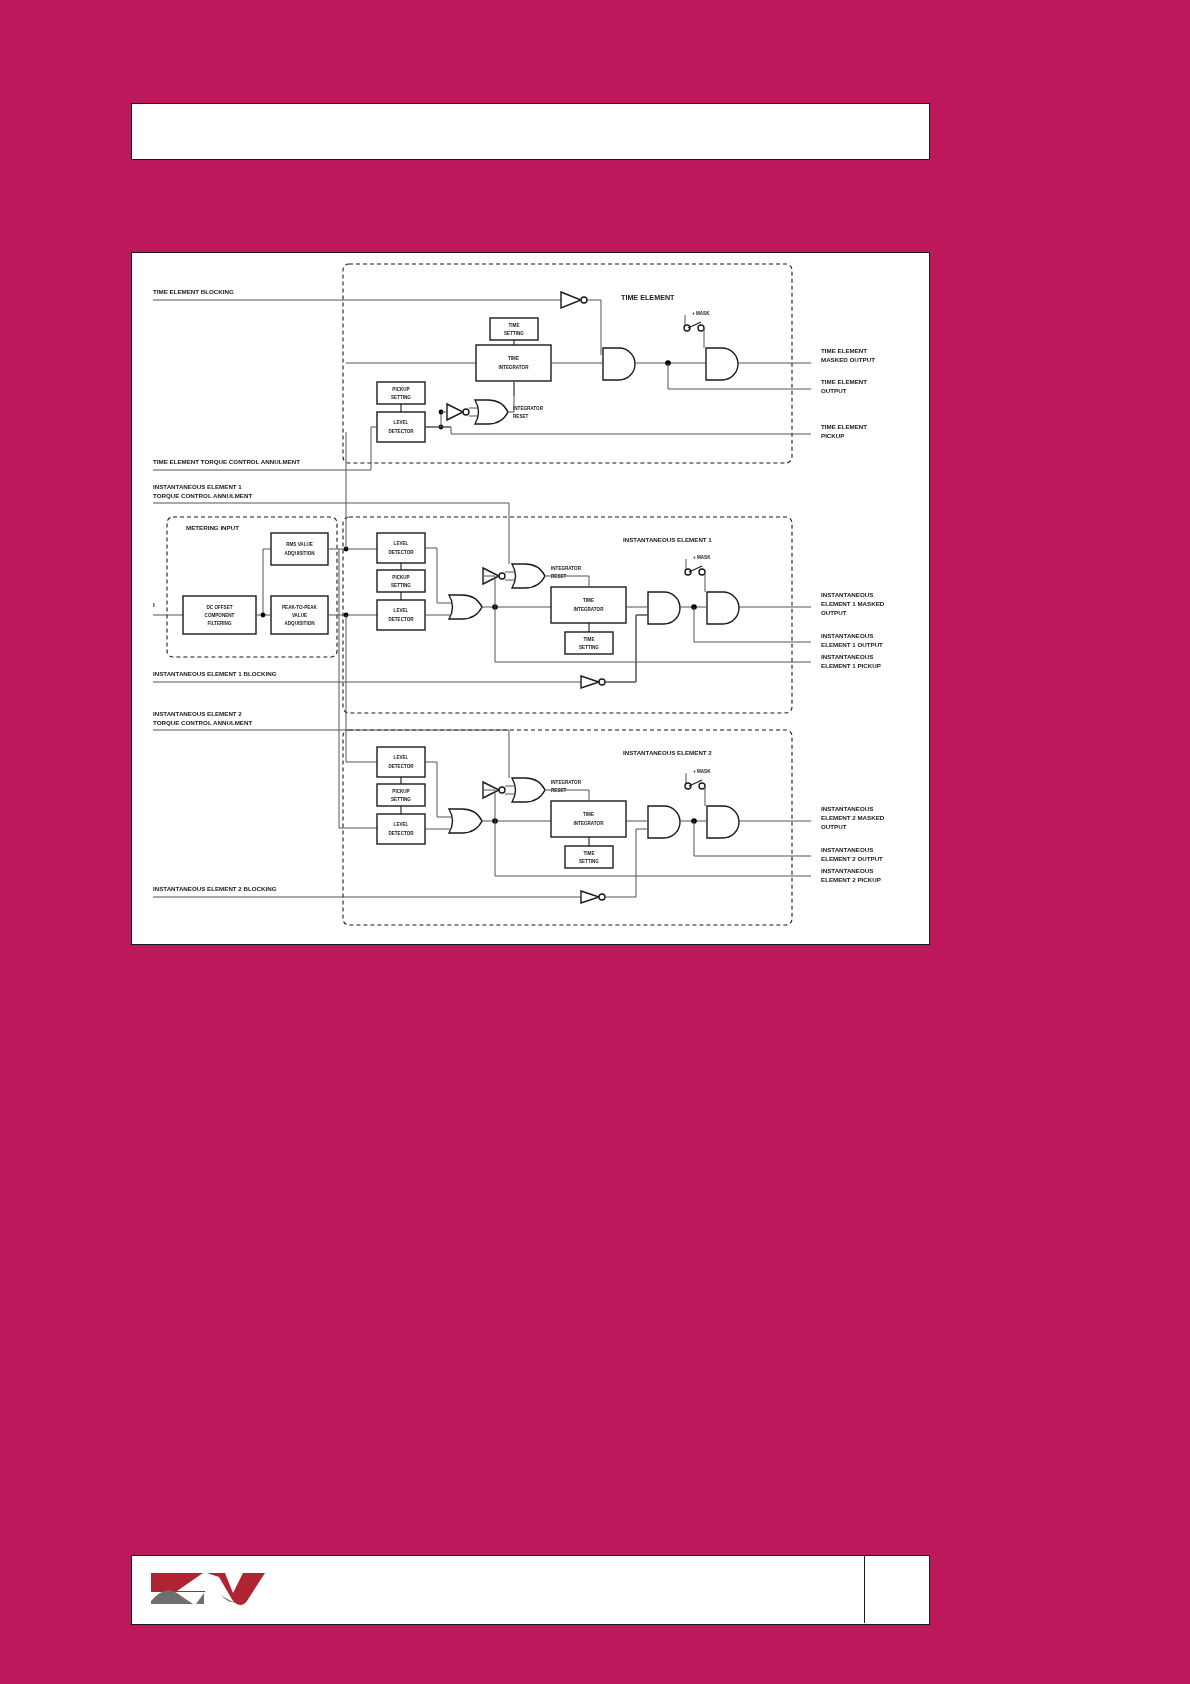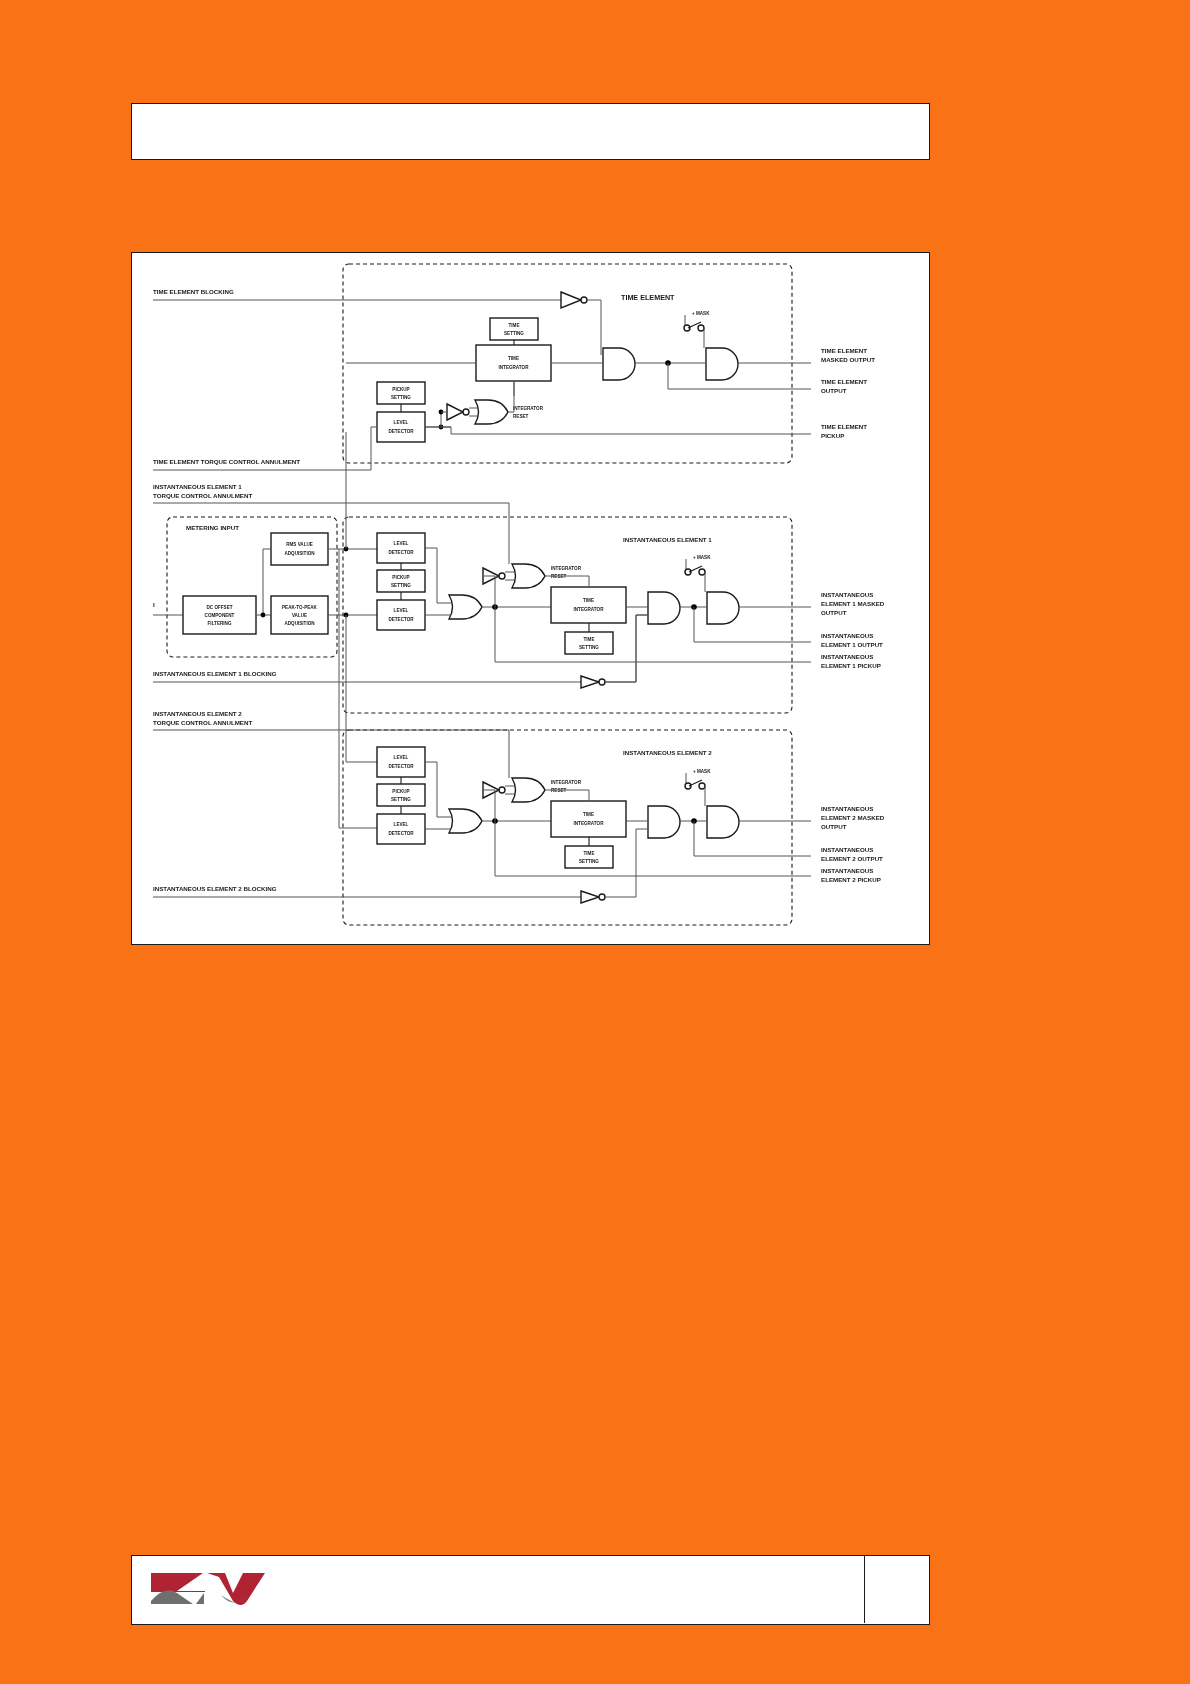--- a/index.html
+++ b/index.html
@@ -1,17 +1,17 @@
 <!DOCTYPE html>
 <html><head>
 <meta charset="utf-8">
 <style>
   html,body{margin:0;padding:0;background:#ffffff;}
   body{width:1190px;height:1684px;font-family:"Liberation Sans",sans-serif;position:relative;overflow:hidden;}
-  .page{position:absolute;inset:0;background:#f97316;}
+  .page{position:absolute;inset:0;background:#be185d;}
   .hdr-box{position:absolute;left:131px;top:103px;width:797px;height:55px;border:1.3px solid #1a1a1a;background:#fff;}
   .ftr-box{position:absolute;left:131px;top:1555px;width:797px;height:68px;border:1.3px solid #1a1a1a;background:#fff;}
   .ftr-div{position:absolute;left:864px;top:1555px;width:0;height:68px;border-left:1.3px solid #1a1a1a;}
   .logo{position:absolute;left:147px;top:1571px;width:122px;height:38px;}
   .fig-box{position:absolute;left:131px;top:252px;width:797px;height:691px;border:1.2px solid #1a1a1a;background:#fff;}
   .fig-svg{position:absolute;left:131px;top:252px;width:797px;height:691px;}
   .hdr-txt{position:absolute;font-size:8px;color:#222;}
 </style>
 </head>
 <body>

